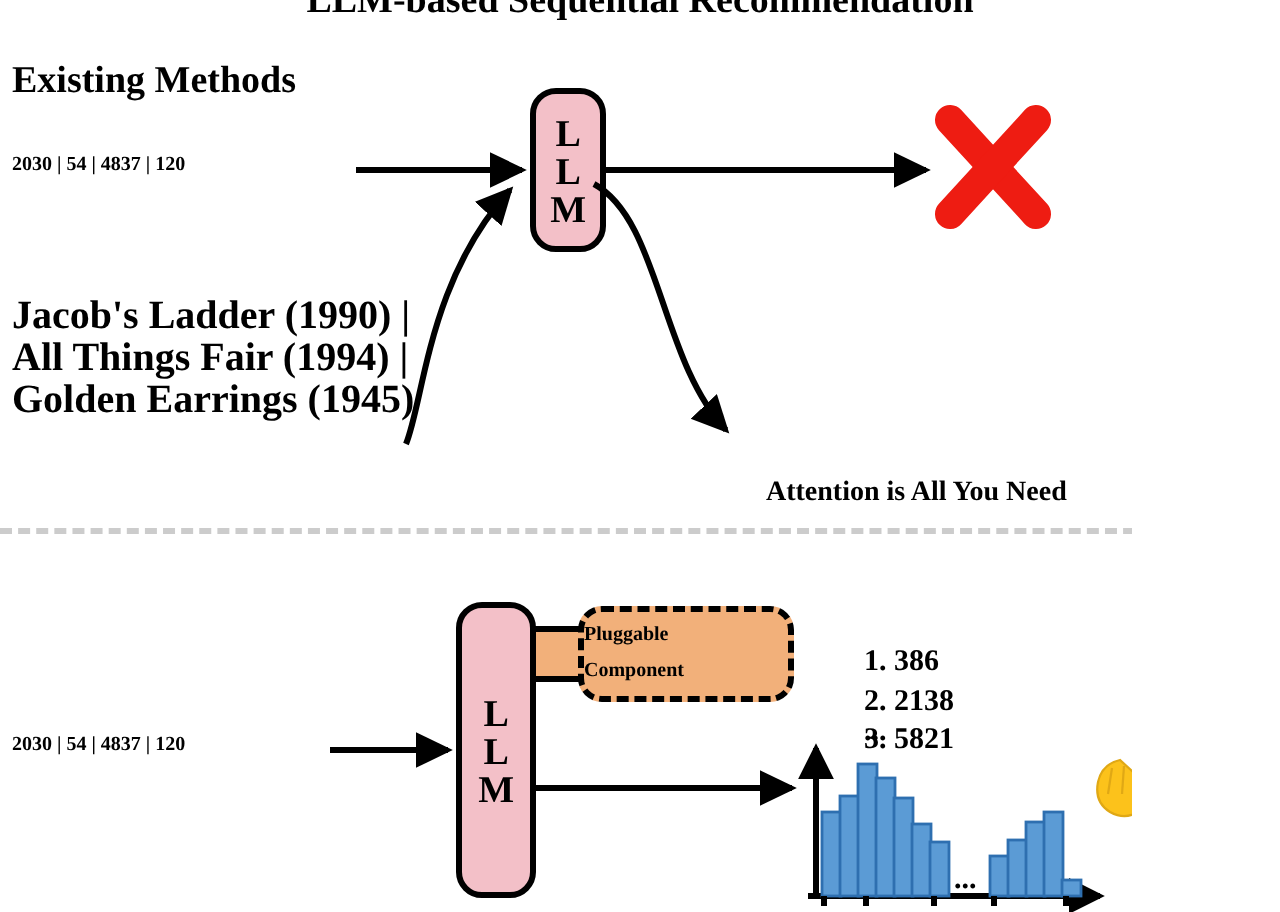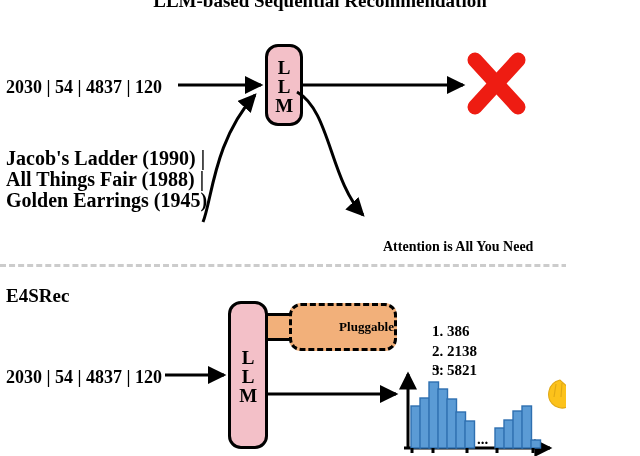--- a/index.html
+++ b/index.html
@@ -34,21 +34,21 @@
   
   .section-heading {
     font-size: 19px;
     font-weight: bold;
   }
   #heading-existing { left: 6px; top: 30px; }
   #heading-e4srec  { left: 6px; top: 285px; }
 
   
   .seq-text {
-    font-size: 18px;
+    font-size: 10px;
     font-weight: bold;
     white-space: nowrap;
   }
   #seq-top { left: 6px; top: 77px; }
   #seq-bottom { left: 6px; top: 367px; }
 
   #title-list {
     left: 6px; top: 148px;
     font-size: 20px;
     font-weight: bold;
@@ -97,23 +97,23 @@
   
   #pluggable-box {
     left: 289px; top: 303px;
     width: 108px; height: 48px;
     border: 3px dashed #000000;
     background: #f2b07a;
     border-radius: 12px;
     box-sizing: border-box;
     display: flex;
     flex-direction: column;
-    align-items: flex-end;
+    align-items: flex-start;
     justify-content: center;
-    font-size: 13px;
+    font-size: 10px;
     font-weight: bold;
     line-height: 18px;
     text-align: center;
   }
   
   #plug-nub {
     left: 266px; top: 313px;
     width: 26px; height: 28px;
     background: #f2b07a;
     border-top: 3px solid #000000;
@@ -135,49 +135,50 @@
     pointer-events: none;
   }
 </style>
 </head>
 <body>
 
 <div id="canvas">
 
   <div class="abs" id="figure-title">LLM-based Sequential Recommendation</div>
 
+  <div class="abs section-heading" id="heading-existing">Existing Methods</div>
 
   <div class="abs seq-text" id="seq-top">2030 | 54 | 4837 | 120</div>
 
   <div class="abs" id="title-list">
     <div>Jacob's Ladder (1990) |</div>
-    <div>All Things Fair (1988) |</div>
+    <div>All Things Fair (1994) |</div>
     <div>Golden Earrings (1945)</div>
   </div>
 
   <div class="abs llm-box" id="llm-top">
     <span class="llm-label">LLM</span>
   </div>
 
   <div class="abs" id="attention-label">Attention is All You Need</div>
 
   <div class="abs" id="divider"></div>
 
-  <div class="abs section-heading" id="heading-e4srec">E4SRec</div>
 
   <div class="abs seq-text" id="seq-bottom">2030 | 54 | 4837 | 120</div>
 
   <div class="abs" id="plug-nub"></div>
 
   <div class="abs llm-box" id="llm-bottom">
     <span class="llm-label">LLM</span>
   </div>
 
   <div class="abs" id="pluggable-box">
     <span>Pluggable</span>
+    <span>Component</span>
   </div>
 
   <div class="abs" id="rank-list">
     <div>1. 386</div>
     <div>2. 2138</div>
     <div>3. 5821</div>
     <div>...</div>
   </div>
 
   <svg class="abs" id="overlay" viewBox="0 0 640 456">

